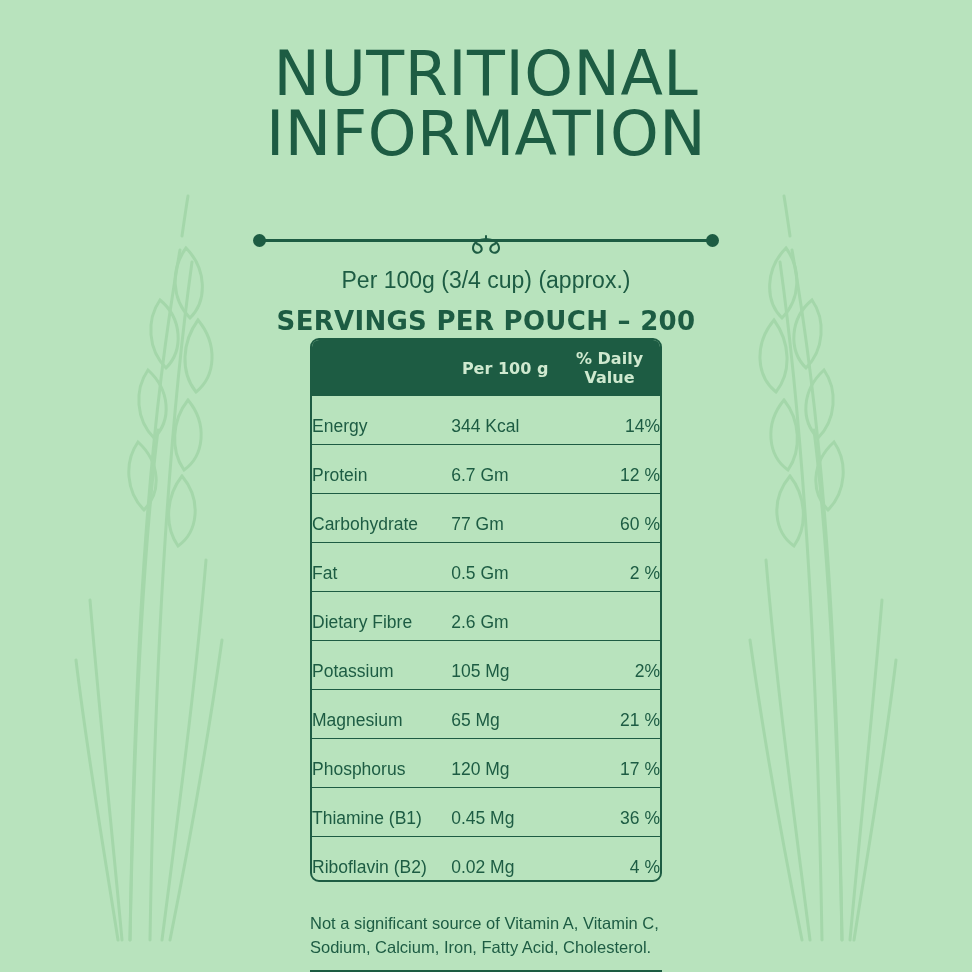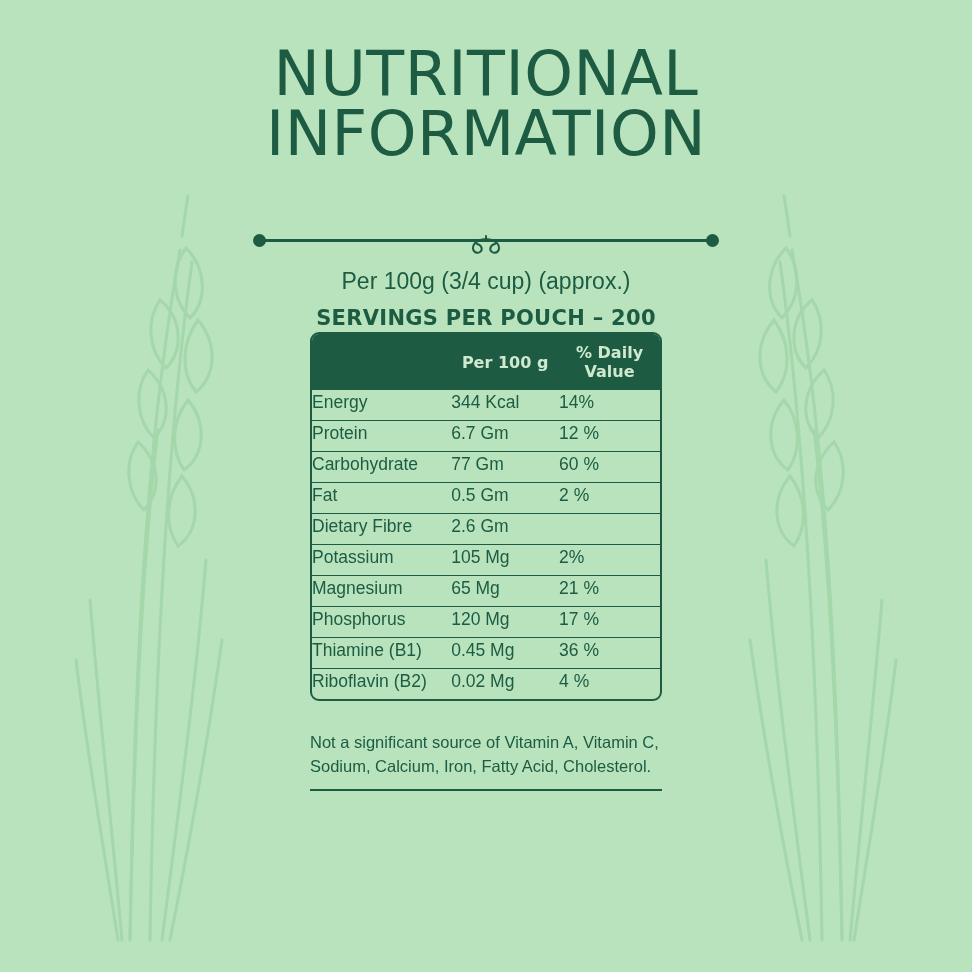--- a/index.html
+++ b/index.html
@@ -91,21 +91,21 @@
     text-align: center;
     font-size: 23px;
     line-height: 1.3;
     color: #1d5c43;
   }
   .serving div { white-space: nowrap; }
   .servings-per {
     margin-top: 10px;
     font-family: "DejaVu Sans", sans-serif;
     font-weight: bold;
-    font-size: 21px;
+    font-size: 26px;
     letter-spacing: 0.3px;
     text-align: center;
     color: #1d5c43;
   }
 
   .table-wrap {
     margin-top: 2px;
     width: 348px;
     border: 2px solid #1d5c43;
     border-radius: 9px;
@@ -124,31 +124,31 @@
     font-weight: bold;
     font-size: 16px;
     padding: 9px 0;
     text-align: center;
   }
   table.nutri thead th.blank { width: 40%; }
   table.nutri thead th.c2 { width: 31%; }
   table.nutri thead th.c3 { width: 29%; }
 
   table.nutri tbody td {
-    padding: 2px 0 7px 0;
+    padding: 20px 0 7px 0;
     color: #1d5c43;
     border-bottom: 1.5px solid #1d5c43;
     font-size: 17.5px;
   }
   table.nutri tbody tr:last-child td {
     border-bottom: none;
   }
   td.label { padding-left: 16px; text-align: left; }
   td.val   { text-align: left; padding-left: 6px; }
-  td.dv    { padding-right: 18px; }
+  td.dv    { text-align: right; padding-right: 18px; }
 
   .footnote {
     margin-top: 30px;
     width: 352px;
     text-align: left;
     font-size: 16.5px;
     line-height: 1.45;
     color: #1d5c43;
     padding-bottom: 10px;
     border-bottom: 2px solid #1d5c43;

